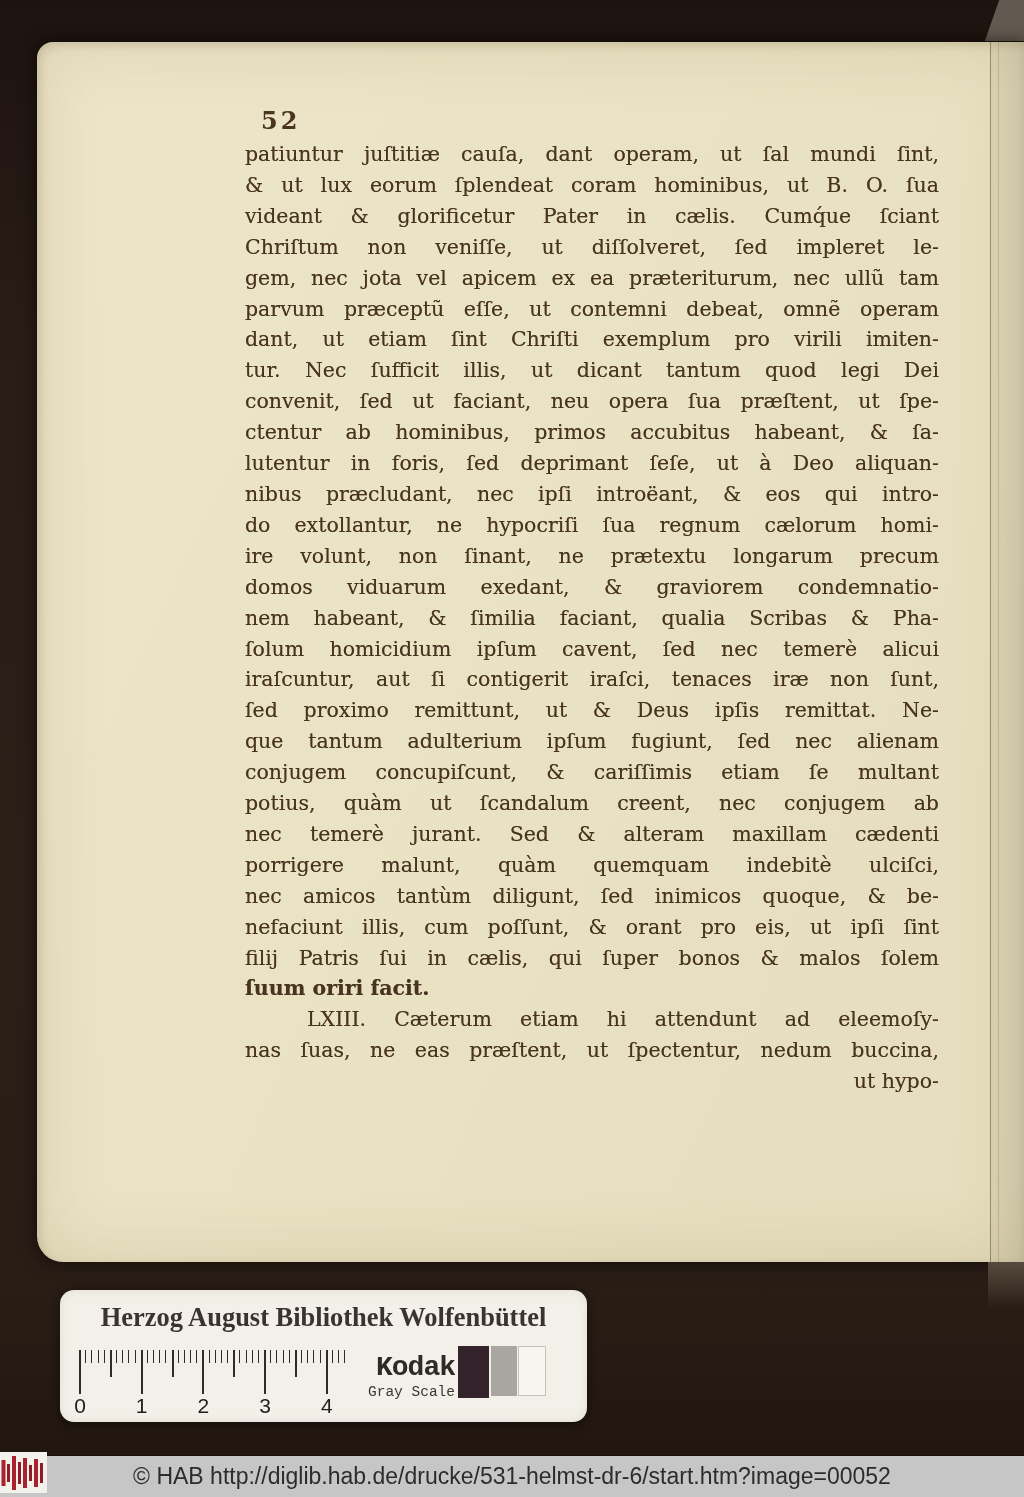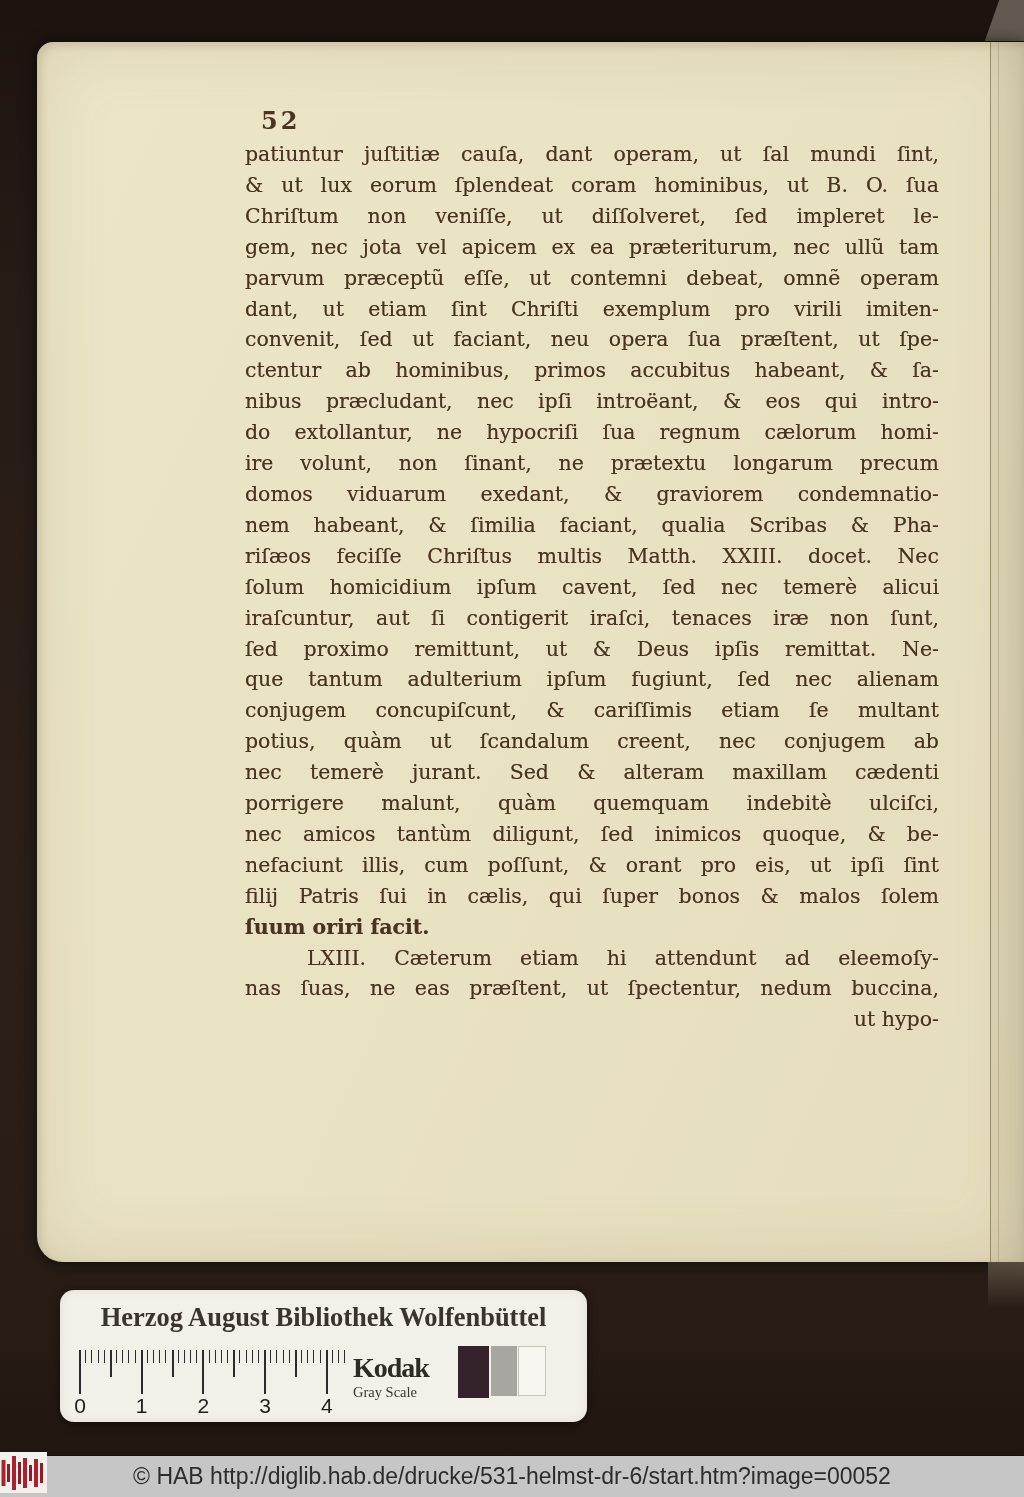--- a/index.html
+++ b/index.html
@@ -55,21 +55,21 @@
   .ruler-ticks { position:absolute; left:0; top:0; width:272px; height:44px; }
   .tick { position:absolute; top:0; background:#2c2c2c; }
   .tick.fine { height:13px; width:1px; }
   .tick.half { height:27px; width:2px; }
   .tick.long { height:44px; width:2px; }
   .ruler-numbers { position:absolute; left:0; top:44px; height:26px; width:272px; }
   .rnum {
     position:absolute; transform:translateX(-50%);
     font-family:"Liberation Sans", sans-serif; font-size:21px; color:#1e1e1e;
   }
-  .kodak { position:absolute; left:293px; top:64px; width:102px; text-align:left; font-family:Liberation Serif, serif; }
+  .kodak { position:absolute; left:293px; top:64px; width:102px; text-align:right; font-family:Liberation Mono, monospace; }
   .kodak-name { font-size:28px; font-weight:bold; color:#2e2a26; letter-spacing:-1px; line-height:1; }
   .kodak-sub  { font-size:14.5px; color:#3a3631; margin-top:2px; }
   .patches { position:absolute; left:398px; top:56px; height:52px; display:flex; align-items:flex-start; }
   .patch { height:52px; }
   .patch-0 { width:31px; }
   .patch-1 { width:26px; margin-left:2px; height:50px; }
   .patch-2 { width:28px; margin-left:1px; height:50px; border:1px solid #c8c4b9; }
 
   
   .corner-wedge {
@@ -101,32 +101,34 @@
   <div class="corner-wedge"></div>
 
   <div class="page">
     <div class="page-fold">
       <div class="page-fold-inner"></div>
     </div>
     <div class="page-num">52</div>
     <div class="text-block">
         <div class="tline">patiuntur juſtitiæ cauſa, dant operam, ut ſal mundi ſint,</div>
         <div class="tline">&amp; ut lux eorum ſplendeat coram hominibus, ut B. O. ſua</div>
+        <div class="tline">videant &amp; glorificetur Pater in cælis. Cumq́ue ſciant</div>
         <div class="tline">Chriſtum non veniſſe, ut diſſolveret, ſed impleret le-</div>
         <div class="tline">gem, nec jota vel apicem ex ea præteriturum, nec ullũ tam</div>
         <div class="tline">parvum præceptũ eſſe, ut contemni debeat, omnẽ operam</div>
         <div class="tline">dant, ut etiam ſint Chriſti exemplum pro virili imiten-</div>
+        <div class="tline">tur. Nec ſufficit illis, ut dicant tantum quod legi Dei</div>
         <div class="tline">convenit, ſed ut faciant, neu opera ſua præſtent, ut ſpe-</div>
         <div class="tline">ctentur ab hominibus, primos accubitus habeant, &amp; ſa-</div>
+        <div class="tline">lutentur in foris, ſed deprimant ſeſe, ut à Deo aliquan-</div>
         <div class="tline">nibus præcludant, nec ipſi introëant, &amp; eos qui intro-</div>
         <div class="tline">do extollantur, ne hypocriſi ſua regnum cælorum homi-</div>
         <div class="tline">ire volunt, non ſinant, ne prætextu longarum precum</div>
         <div class="tline">domos viduarum exedant, &amp; graviorem condemnatio-</div>
         <div class="tline">nem habeant, &amp; ſimilia faciant, qualia Scribas &amp; Pha-</div>
-        <div class="tline">riſæos feciſſe Chriſtus multis Matth. XXIII. docet. Nec</div>
         <div class="tline">ſolum homicidium ipſum cavent, ſed nec temerè alicui</div>
         <div class="tline">iraſcuntur, aut ſi contigerit iraſci, tenaces iræ non ſunt,</div>
         <div class="tline">ſed proximo remittunt, ut &amp; Deus ipſis remittat. Ne-</div>
         <div class="tline">que tantum adulterium ipſum fugiunt, ſed nec alienam</div>
         <div class="tline">conjugem concupiſcunt, &amp; cariſſimis etiam ſe multant</div>
         <div class="tline">potius, quàm ut ſcandalum creent, nec conjugem ab</div>
         <div class="tline">nec temerè jurant. Sed &amp; alteram maxillam cædenti</div>
         <div class="tline">porrigere malunt, quàm quemquam indebitè ulciſci,</div>
         <div class="tline">nec amicos tantùm diligunt, ſed inimicos quoque, &amp; be-</div>
         <div class="tline">nefaciunt illis, cum poſſunt, &amp; orant pro eis, ut ipſi ſint</div>

